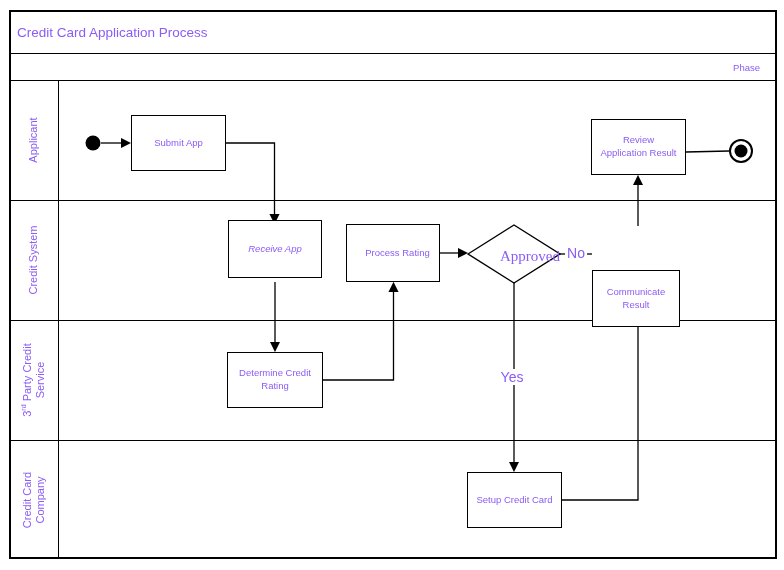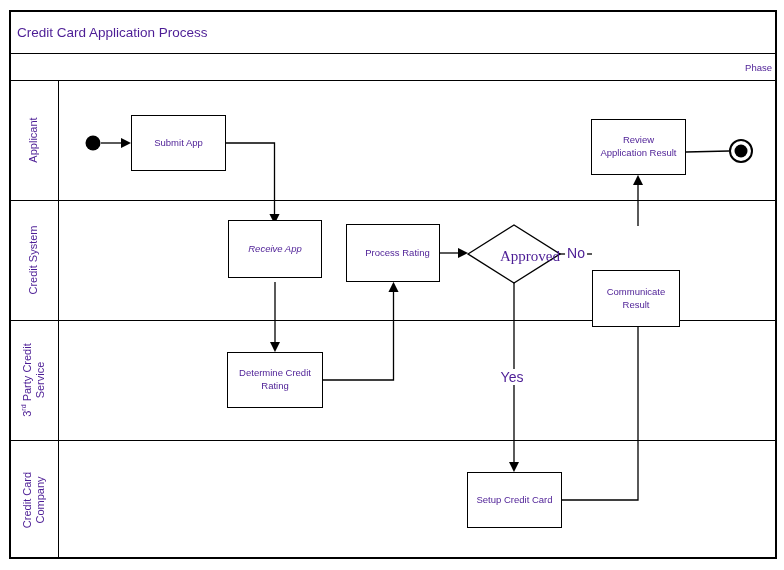--- a/index.html
+++ b/index.html
@@ -1,34 +1,34 @@
 <!DOCTYPE html>
 <html><head>
 <meta charset="utf-8">
 <style>
   html,body { margin:0; padding:0; background:#fff; }
   .canvas {
     position:relative; width:784px; height:570px; background:#ffffff;
-    font-family:"Liberation Sans", sans-serif; color:#4c1d95; overflow:hidden;
+    font-family:"Liberation Sans", sans-serif; color:#8b5cf6; overflow:hidden;
   }
   .frame {
     position:absolute; left:9px; top:10px; width:768px; height:549px;
     border:2px solid #000; box-sizing:border-box; z-index:1;
   }
   .hline { position:absolute; height:1px; background:#000; z-index:1; }
   .vline { position:absolute; width:1px;  background:#000; z-index:1; }
   .title-band {
     position:absolute; left:9px; top:10px; width:768px; height:44px;
     display:flex; align-items:center; padding-left:8px; box-sizing:border-box;
     font-size:13.5px; z-index:2;
   }
   .phase-band {
     position:absolute; left:9px; top:54px; width:768px; height:27px;
     display:flex; align-items:center; justify-content:flex-end;
-    padding-right:5px; box-sizing:border-box; font-size:9.5px; z-index:2;text-align:right;
+    padding-right:17px; box-sizing:border-box; font-size:9.5px; z-index:2;text-align:right;
   }
   .lane-label {
     position:absolute; transform:translate(-50%,-50%) rotate(-90deg);
     font-size:11px; line-height:1.2; text-align:center; z-index:2;
     width:112px; white-space:normal;
   }
   .lane-label.w90 { width:92px; }
   .lane-label.w70 { width:70px; }
   .lane-label sup { font-size:7px; line-height:0; }
   svg.overlay { position:absolute; left:0; top:0; z-index:2; }

